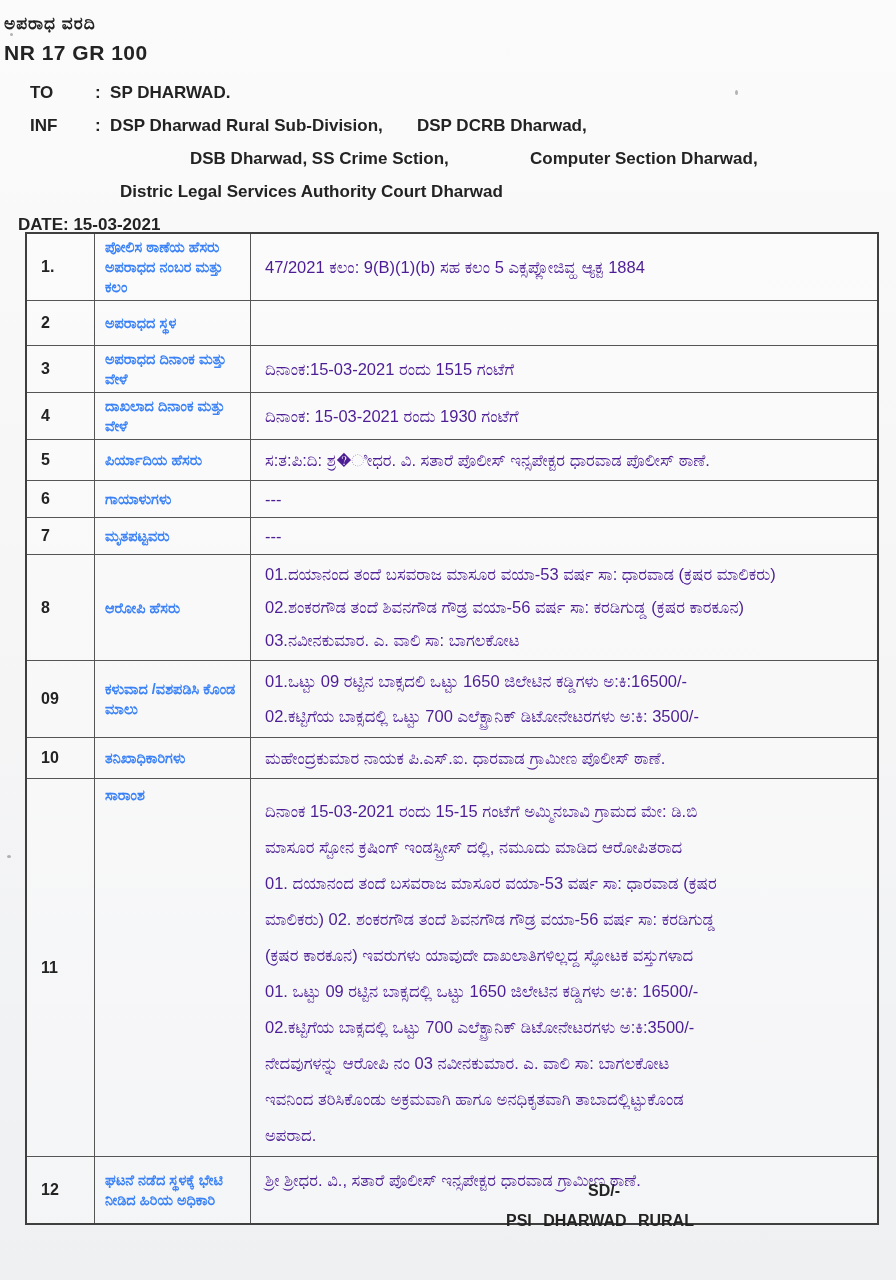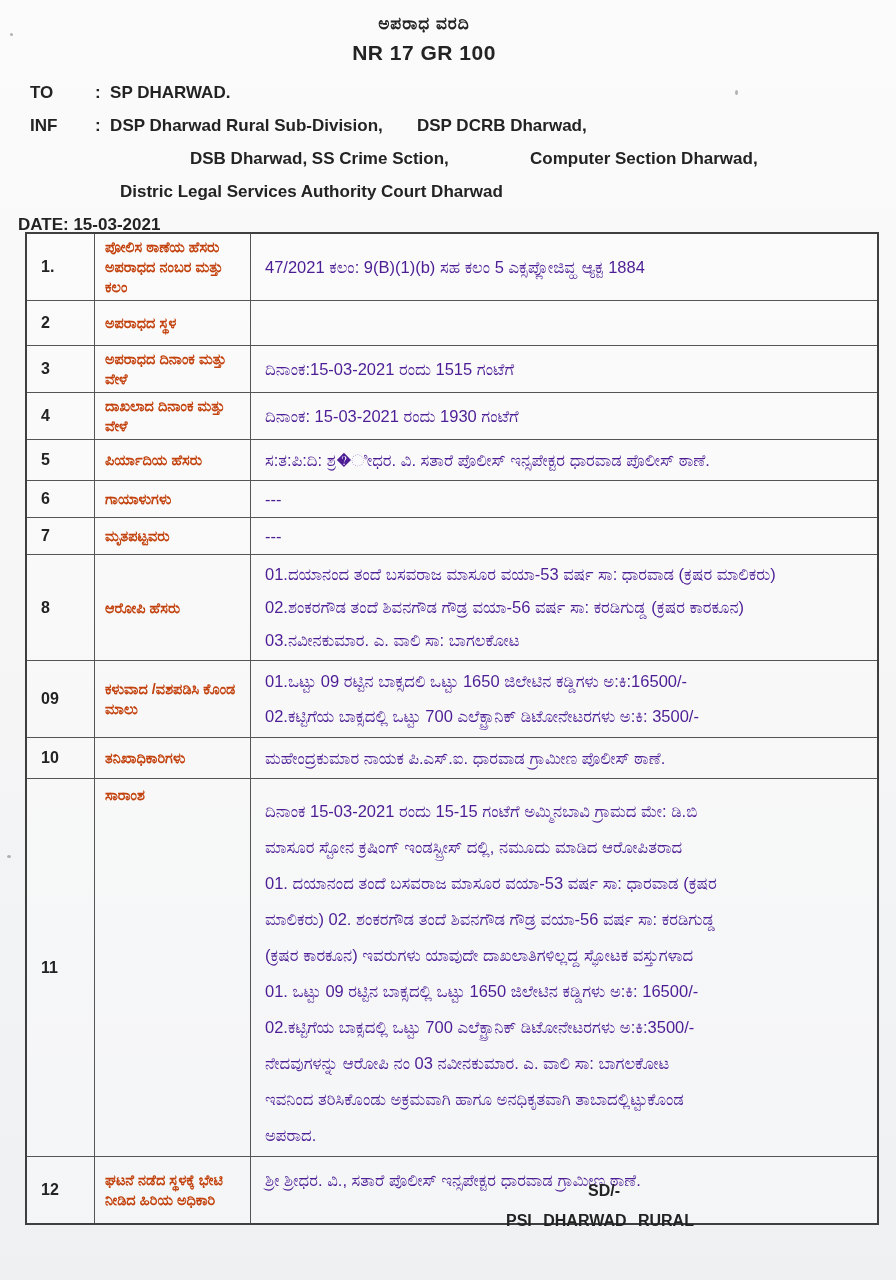--- a/index.html
+++ b/index.html
@@ -7,21 +7,21 @@
     width:896px;height:1280px;
     background:linear-gradient(180deg,#fbfbfb 0%,#f5f5f6 55%,#eef0f2 100%);
     font-family:"Liberation Sans","DejaVu Sans",sans-serif;
     color:#232323;
     overflow:hidden;
   }
   .page{position:relative;width:896px;height:1280px;}
 
   
   .hdr{padding-top:14px;}
-  .hdr-center{width:840px;text-align:center;transform:translateX(-24px);margin:0 auto;}
+  .hdr-center{width:840px;transform:translateX(-24px);margin:0 auto;}
   .doc-title{font-size:17px;font-weight:700;letter-spacing:1px;}
   .form-no{font-size:21px;font-weight:600;margin-top:7px;letter-spacing:.5px;}
   .route-line{display:flex;align-items:flex-start;font-weight:700;font-size:17px;}
   .route-to{margin-top:18px;padding-left:30px;}
   .route-inf{margin-top:13px;padding-left:30px;}
   .route-label{width:65px;flex:0 0 65px;}
   .route-val{white-space:pre;}
   .inf-left-1{width:322px;flex:0 0 322px;}
   .inf-left-2{width:340px;flex:0 0 340px;padding-left:80px;box-sizing:content-box;}
   .sub-line{margin-top:13px;font-weight:700;font-size:17px;}
@@ -34,21 +34,21 @@
   .rtable{
     position:absolute;left:25px;top:232px;width:850px;
     border:2px solid #3f3f3f;
     background:rgba(255,255,255,.35);
   }
   .trow{display:grid;grid-template-columns:68px 156px 1fr;border-bottom:1px solid #555;}
   .trow:last-child{border-bottom:none;}
   .cell{padding:3px 10px;box-sizing:border-box;}
   .cnum{display:flex;align-items:center;font-size:16px;font-weight:700;border-right:1px solid #555;padding-left:14px;}
   .clabel{display:flex;align-items:center;font-size:14.5px;line-height:20px;font-weight:700;
-          border-right:1px solid #555;color:#c2410c;}
+          border-right:1px solid #555;color:#3b82f6;}
   .cvalue{display:flex;flex-direction:column;justify-content:center;font-size:16.5px;color:#4c1d95;padding-left:14px;}
   .vline{line-height:30px;}
   .trow-7 .vline{line-height:33px;}
   .trow-8 .vline{line-height:35px;}
   .trow-10 .clabel{align-items:flex-start;padding-top:6px;}
   .trow-10 .cvalue{justify-content:flex-start;padding-top:14px;}
   .trow-10 .vline{line-height:36px;}
   .trow-11 .cvalue{justify-content:flex-start;padding-top:8px;}
 
   

